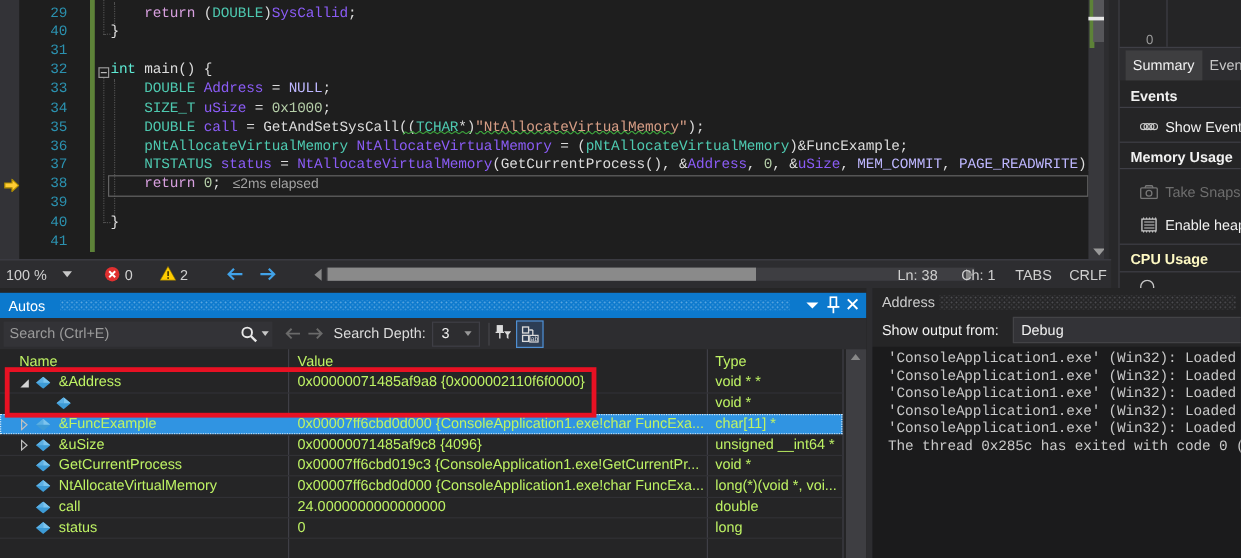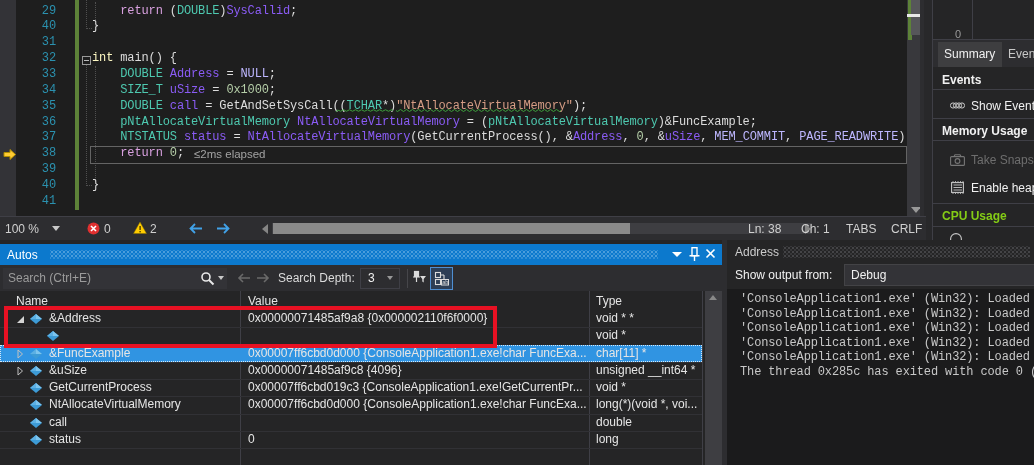--- a/index.html
+++ b/index.html
@@ -3,42 +3,42 @@
 html,body{margin:0;padding:0;}
 body{width:1034px;height:465px;background:#2d2d30;font-family:"Liberation Sans",sans-serif;position:relative;overflow:hidden;}
 .abs{position:absolute;}
 .mono{font-family:"Liberation Mono",monospace;}
 
 #editor{left:0;top:0;width:920px;height:216px;background:#1e1e1e;overflow:hidden;}
 #indmargin{left:0;top:0;width:16px;height:216px;background:#333337;}
 #greenbar{left:75px;top:0;width:4px;height:210px;background:#5d8238;}
 .cl{position:absolute;left:92px;height:16px;line-height:16px;font-family:"Liberation Mono",monospace;font-size:12px;letter-spacing:-0.13px;white-space:pre;color:#dcdcdc;}
 .ln{position:absolute;left:20px;width:36px;height:16px;line-height:16px;text-align:right;font-family:"Liberation Mono",monospace;font-size:12px;letter-spacing:-0.13px;color:#2b91af;}
-.kw{color:#d8a0df}.ty{color:#4ec9b0}.bl{color:#fef9c3}.mc{color:#beb7ff}.nm{color:#b5cea8}.st{color:#d69d85}.lv{color:#8b5cf6}
+.kw{color:#d8a0df}.ty{color:#4ec9b0}.bl{color:#5eead4}.mc{color:#beb7ff}.nm{color:#b5cea8}.st{color:#d69d85}.lv{color:#8b5cf6}
 .guide{position:absolute;width:0;border-left:1px dotted #4f4f4f;}
 #foldbox{left:82px;top:56px;width:9px;height:9px;border:1px solid #999;box-sizing:border-box;background:#1e1e1e;z-index:3;}
 #foldbox div{width:5px;height:1px;background:#bbb;margin:3px auto 0;}
 #curline{left:90px;top:146px;width:817px;height:18px;border:1px solid #646464;box-sizing:border-box;}
 #perftip{left:194px;top:146px;height:17px;line-height:17px;font-size:11.5px;color:#a3a3a3;}
 
 #evsb{left:907px;top:0;width:17px;height:216px;background:#38383c;}
 #evsbgreen{left:908px;top:0;width:4px;height:40px;background:#5d8238;}
 #evsbthumb{left:911px;top:0;width:11px;height:35px;background:#56565a;}
 #evsbdown{left:911px;top:207px;width:0;height:0;border-left:5.5px solid transparent;border-right:5.5px solid transparent;border-top:6.5px solid #999;}
 
 #sbar{left:0;top:216px;width:926px;height:24px;background:#2d2d30;border-top:1px solid #3f3f46;box-sizing:border-box;color:#d0d0d0;font-size:12px;}
 
 #diag{left:932px;top:0;width:102px;height:240px;background:#252526;border-left:1px solid #3f3f46;box-sizing:border-box;}
 
 #autos{left:0;top:240px;width:722px;height:225px;background:#252526;overflow:hidden;}
 #autotitle{left:0;top:4px;width:722px;height:21px;background:#0c79cd;}
 #autotb{left:0;top:25px;width:722px;height:26px;background:#2d2d30;}
 #agrid{left:0;top:51px;width:722px;height:174px;}
 .grow{position:absolute;left:0;width:702px;height:17.25px;}
-.gtxt{position:absolute;top:0;height:17.25px;line-height:17.25px;font-size:12px;color:#e5e5e5;white-space:pre;}
+.gtxt{position:absolute;top:0;height:17.25px;line-height:17.25px;font-size:12px;color:#bef264;white-space:pre;}
 
 #output{left:727px;top:240px;width:307px;height:225px;background:#252526;overflow:hidden;}
 .dotgrip{background-image:radial-gradient(circle,rgba(195,225,248,.5) 0.6px,transparent 0.95px),radial-gradient(circle,rgba(195,225,248,.3) 0.6px,transparent 0.95px);background-size:4px 4px,4px 4px;background-position:0 0,2px 2px;}
 .dotgrip2{background-image:radial-gradient(circle,rgba(90,90,95,.85) 0.6px,transparent 0.95px),radial-gradient(circle,rgba(80,80,85,.6) 0.6px,transparent 0.95px);background-size:4px 4px,4px 4px;background-position:0 0,2px 2px;}
 </style></head>
 <body>
 <div class="abs" id="editor">
   <div class="abs" id="indmargin"></div>
   <div class="abs" id="greenbar"></div>
 
@@ -168,21 +168,21 @@
   <div class="abs" style="left:38px;top:153px;font-size:12px;color:#6e6e6e;white-space:nowrap">Take Snapsho</div>
   <svg class="abs" style="left:17px;top:181px" width="15" height="13" viewBox="0 0 15 13">
       <g fill="none" stroke="#c8c8c8" stroke-width="1.1">
         <rect x="1.6" y="1.6" width="11.8" height="9.8"></rect>
         <path d="M3.5 4 H12 M3.5 6.5 H12 M3.5 9 H12" stroke-width="0.9"></path>
         <path d="M3 0 V1.5 M5.5 0 V1.5 M8 0 V1.5 M10.5 0 V1.5 M13 0 V1.5 M3 11.5 V13 M5.5 11.5 V13 M8 11.5 V13 M10.5 11.5 V13 M13 11.5 V13" stroke-width="0.8"></path>
       </g>
     </svg>
   <div class="abs" style="left:38px;top:181px;font-size:12px;color:#f1f1f1;white-space:nowrap">Enable heap</div>
   <div class="abs" style="left:0;top:203px;width:101px;height:1px;background:#3f3f46"></div>
-  <div class="abs" style="left:9px;top:209px;font-size:12px;font-weight:bold;color:#84cc16;white-space:nowrap">CPU Usage</div>
+  <div class="abs" style="left:9px;top:209px;font-size:12px;font-weight:bold;color:#fef9c3;white-space:nowrap">CPU Usage</div>
   <div class="abs" style="left:0;top:226px;width:101px;height:1px;background:#3f3f46"></div>
   <svg class="abs" style="left:17px;top:233px" width="13" height="7" viewBox="0 0 13 7">
       <circle cx="6" cy="6" r="5.4" fill="none" stroke="#c8c8c8" stroke-width="1.1"></circle>
     </svg>
 </div>
 <div class="abs" id="autos">
   <div class="abs" id="autotitle">
     <div class="abs" style="left:7px;top:3px;height:16px;line-height:16px;font-size:12px;color:#fff">Autos</div>
     <div class="abs dotgrip" style="left:50px;top:6px;width:608px;height:9px"></div>
     <div class="abs" style="left:672px;top:8px;width:0;height:0;border-left:5px solid transparent;border-right:5px solid transparent;border-top:5.5px solid #fff"></div>
@@ -317,20 +317,21 @@
           <div class="gtxt" style="left:596px;width:105px;overflow:hidden">long(*)(void *, voi...</div>
         </div>
         <div style="position:absolute;left:0;top:122.50px;width:702px;height:1px;background:#313135"></div>
         <div class="grow" style="top:122.50px">
           <svg style="position:absolute;left:30px;top:4px" width="12" height="10" viewBox="0 0 12 10">
             <path d="M6 0 L12 5 L6 10 L0 5 Z" fill="#3d9bd6"></path>
             <path d="M6 0 L12 5 L6 5 Z" fill="#7cc4ee"></path>
             <path d="M6 0 L0 5 L6 5 Z" fill="#5cb0e4"></path>
           </svg>
           <div class="gtxt" style="left:49px">call</div>
+          <div class="gtxt" style="left:248px;width:340px;overflow:hidden">24.0000000000000000</div>
           <div class="gtxt" style="left:596px;width:105px;overflow:hidden">double</div>
         </div>
         <div style="position:absolute;left:0;top:139.75px;width:702px;height:1px;background:#313135"></div>
         <div class="grow" style="top:139.75px">
           <svg style="position:absolute;left:30px;top:4px" width="12" height="10" viewBox="0 0 12 10">
             <path d="M6 0 L12 5 L6 10 L0 5 Z" fill="#3d9bd6"></path>
             <path d="M6 0 L12 5 L6 5 Z" fill="#7cc4ee"></path>
             <path d="M6 0 L0 5 L6 5 Z" fill="#5cb0e4"></path>
           </svg>
           <div class="gtxt" style="left:49px">status</div>

